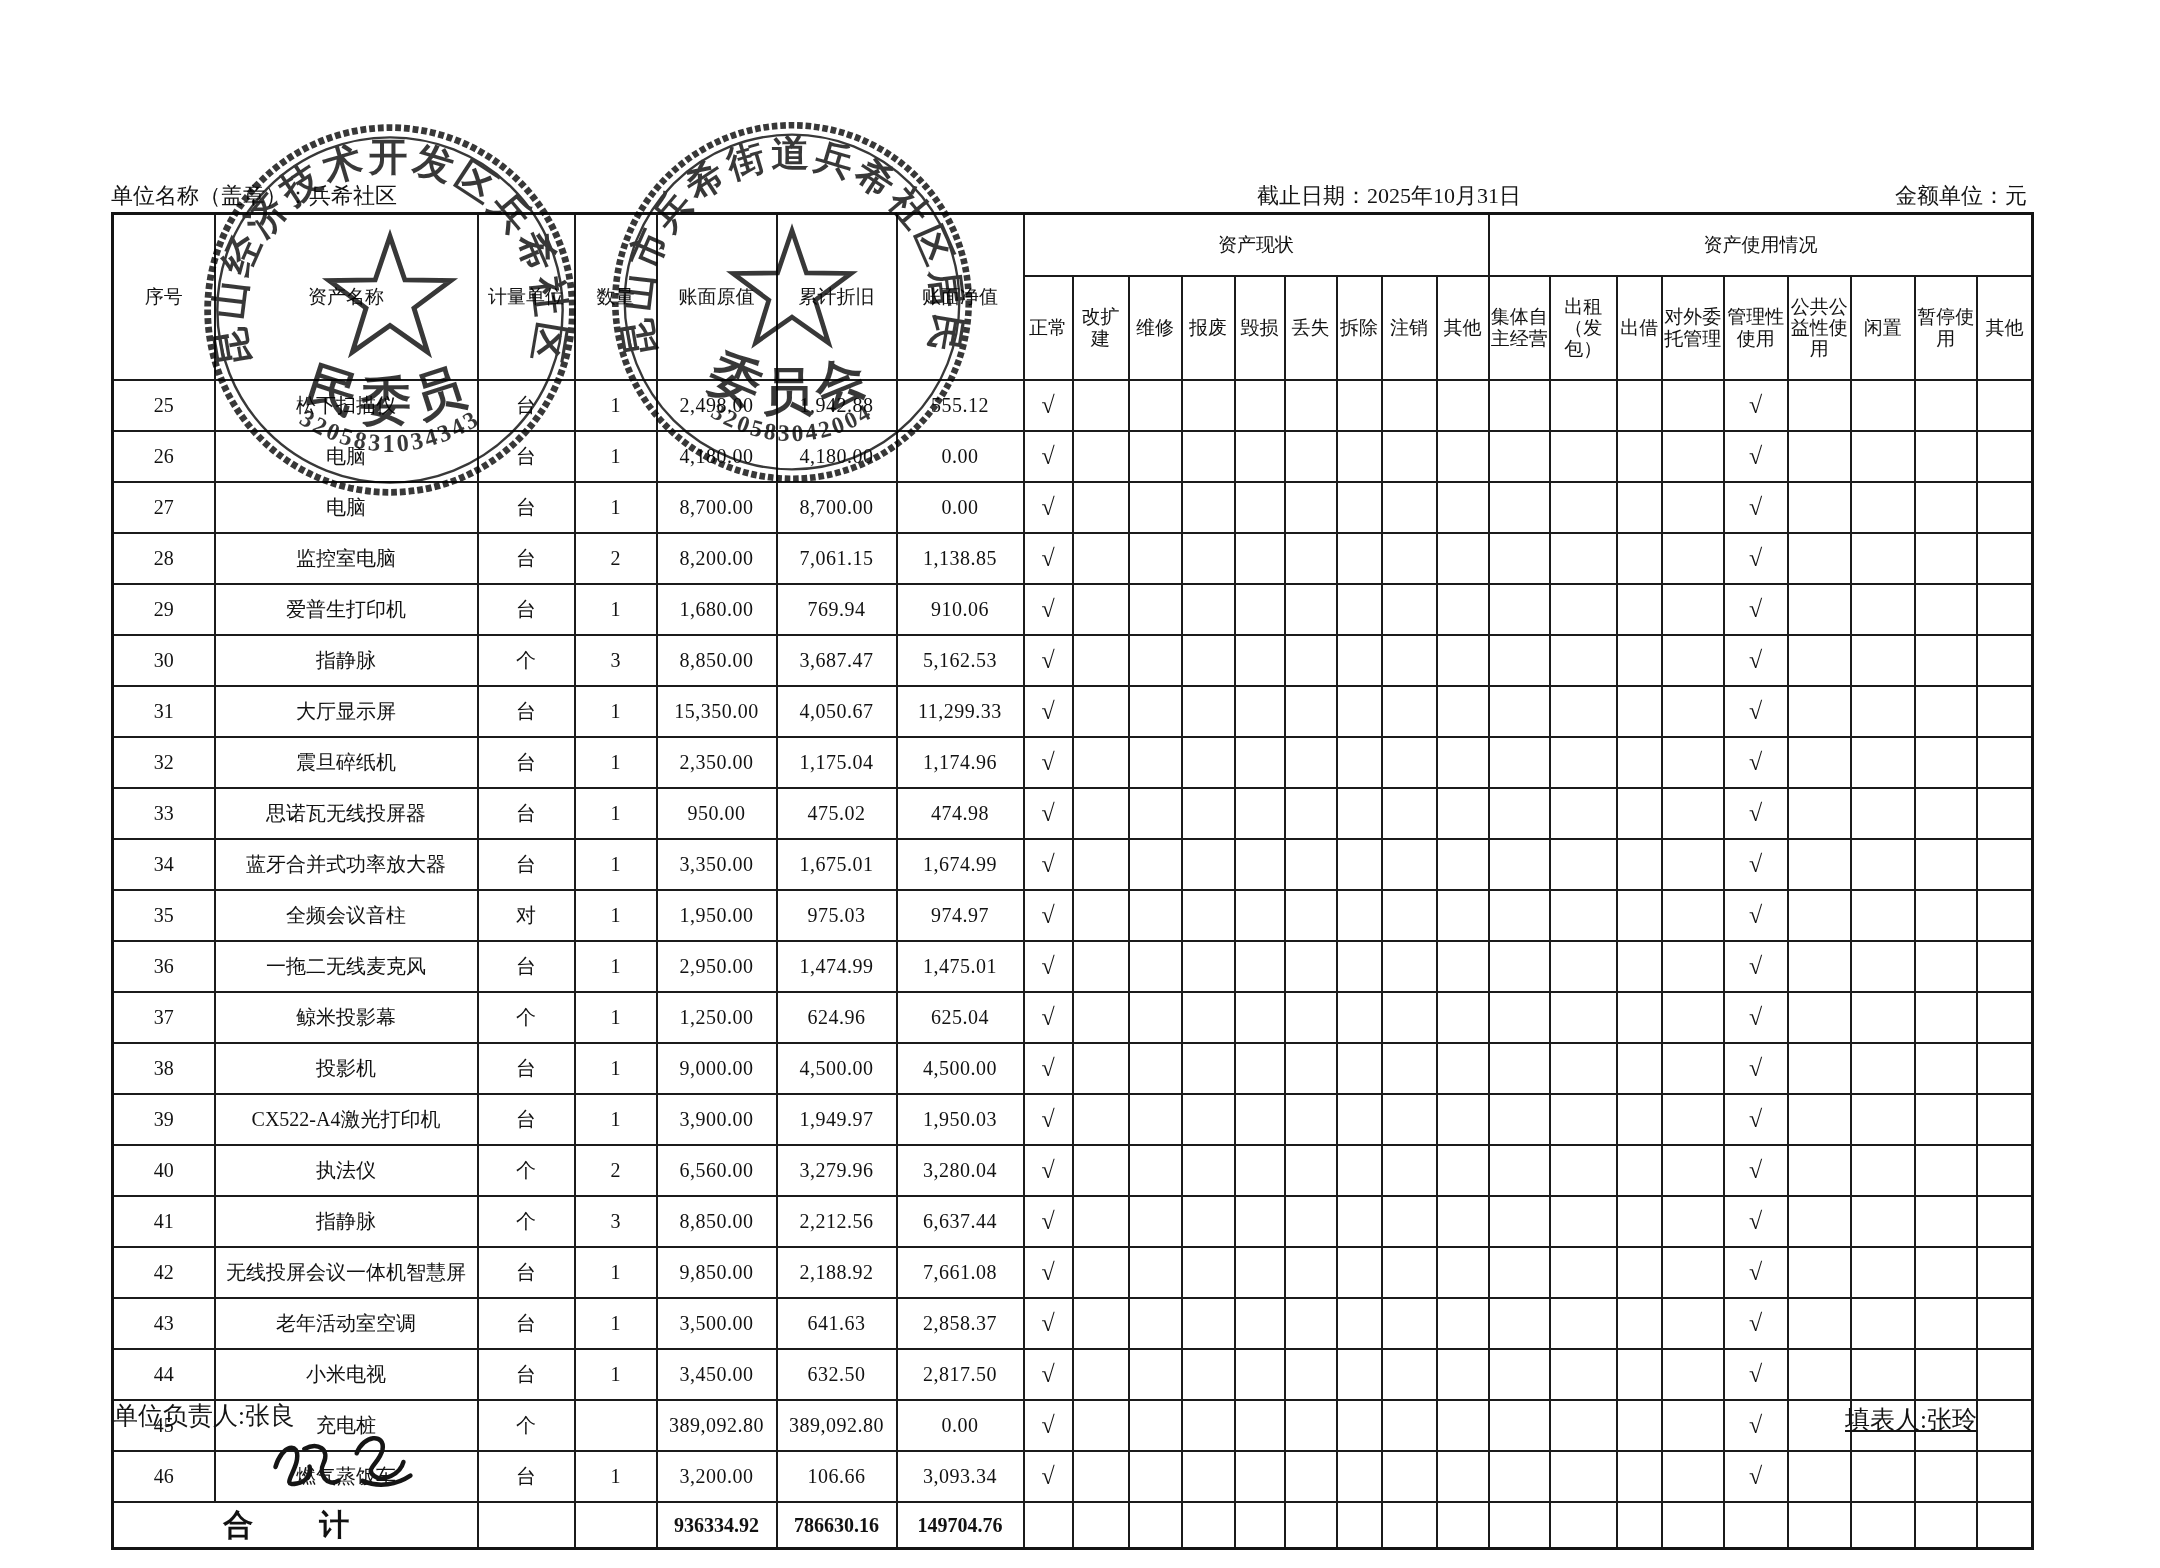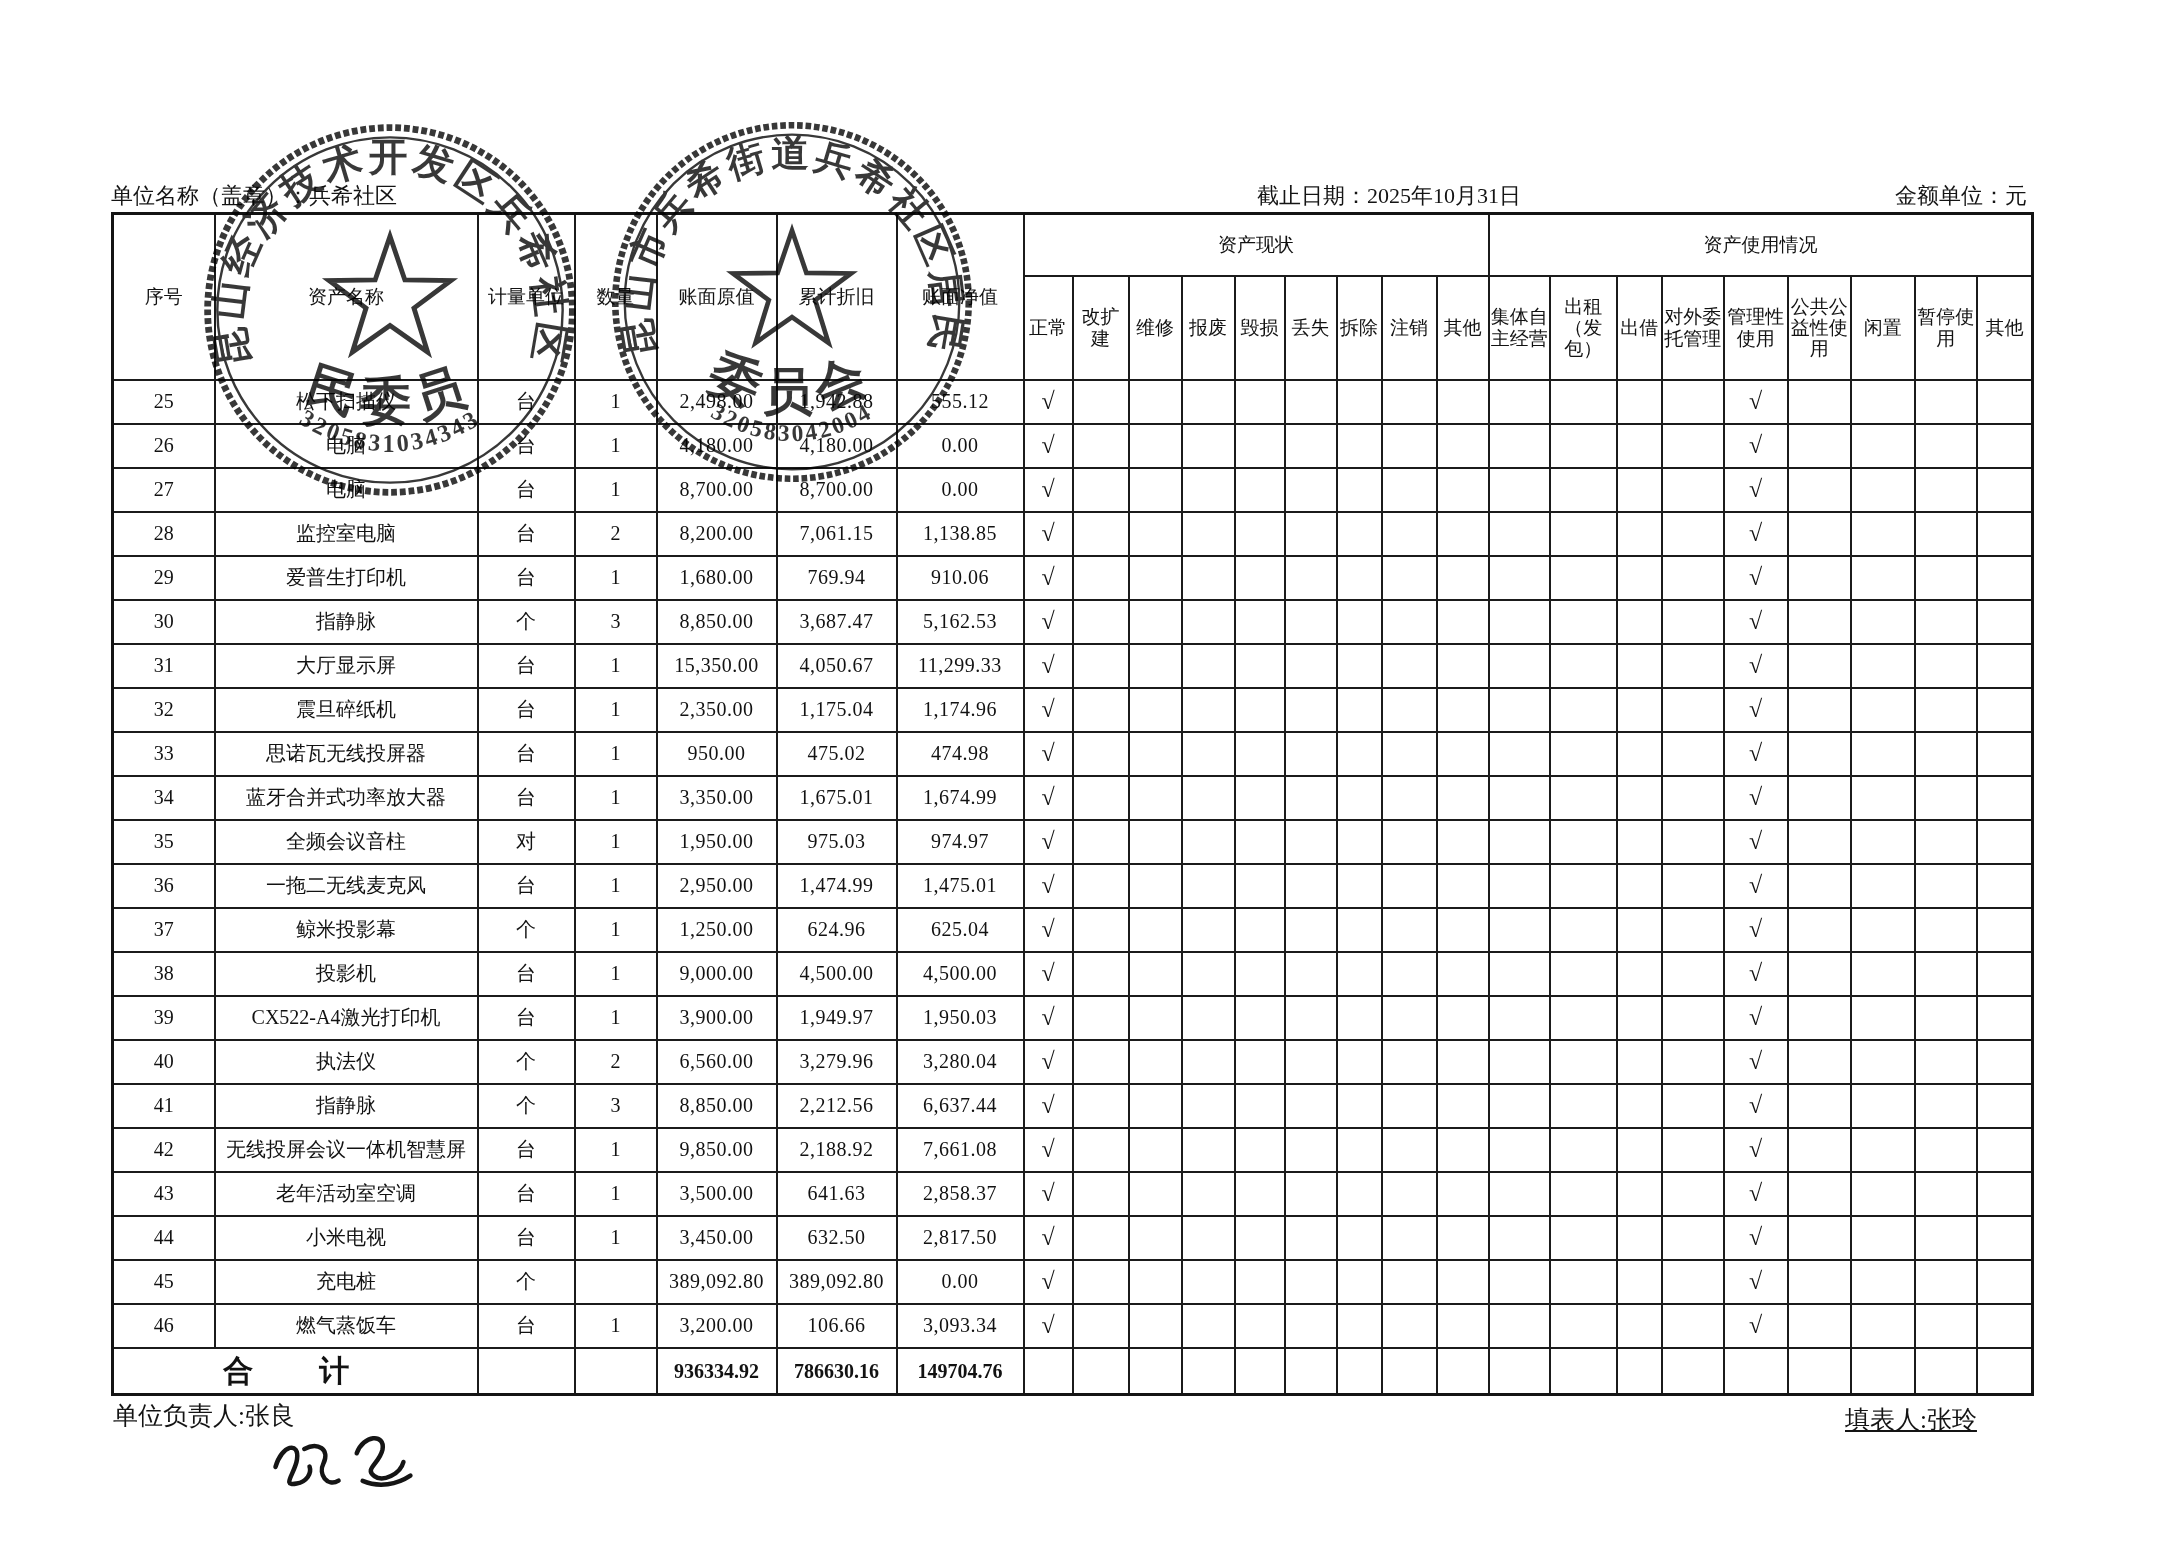--- a/index.html
+++ b/index.html
@@ -30,21 +30,21 @@
   table.sheet th, table.sheet td{
     border:2px solid #1b1b1b;
     text-align:center;vertical-align:middle;
     padding:1px 1px;line-height:1.12;
     word-break:break-all;
     overflow:hidden;
   }
   table.sheet{border:3px solid #141414;}
   tr.group-row{height:62px;}
   tr.sub-row{height:104px;}
-  tr.data-row{height:44px;}
+  tr.data-row{height:51px;}
   tr.total-row{height:47px;}
   th{font-weight:normal;font-size:19px;}
   td.num{font-size:20px;letter-spacing:0.5px;}
   td.check{font-size:24px;}
   .total-label{font-size:30px;font-weight:bold;letter-spacing:18px;}
   .total-num{font-size:20px;font-weight:bold;margin-top:36px;}
 
   .footer-left{position:absolute;left:113px;top:1399px;font-size:25px;}
   .footer-right{position:absolute;left:1845px;top:1403px;font-size:25px;text-decoration:underline;}
 

